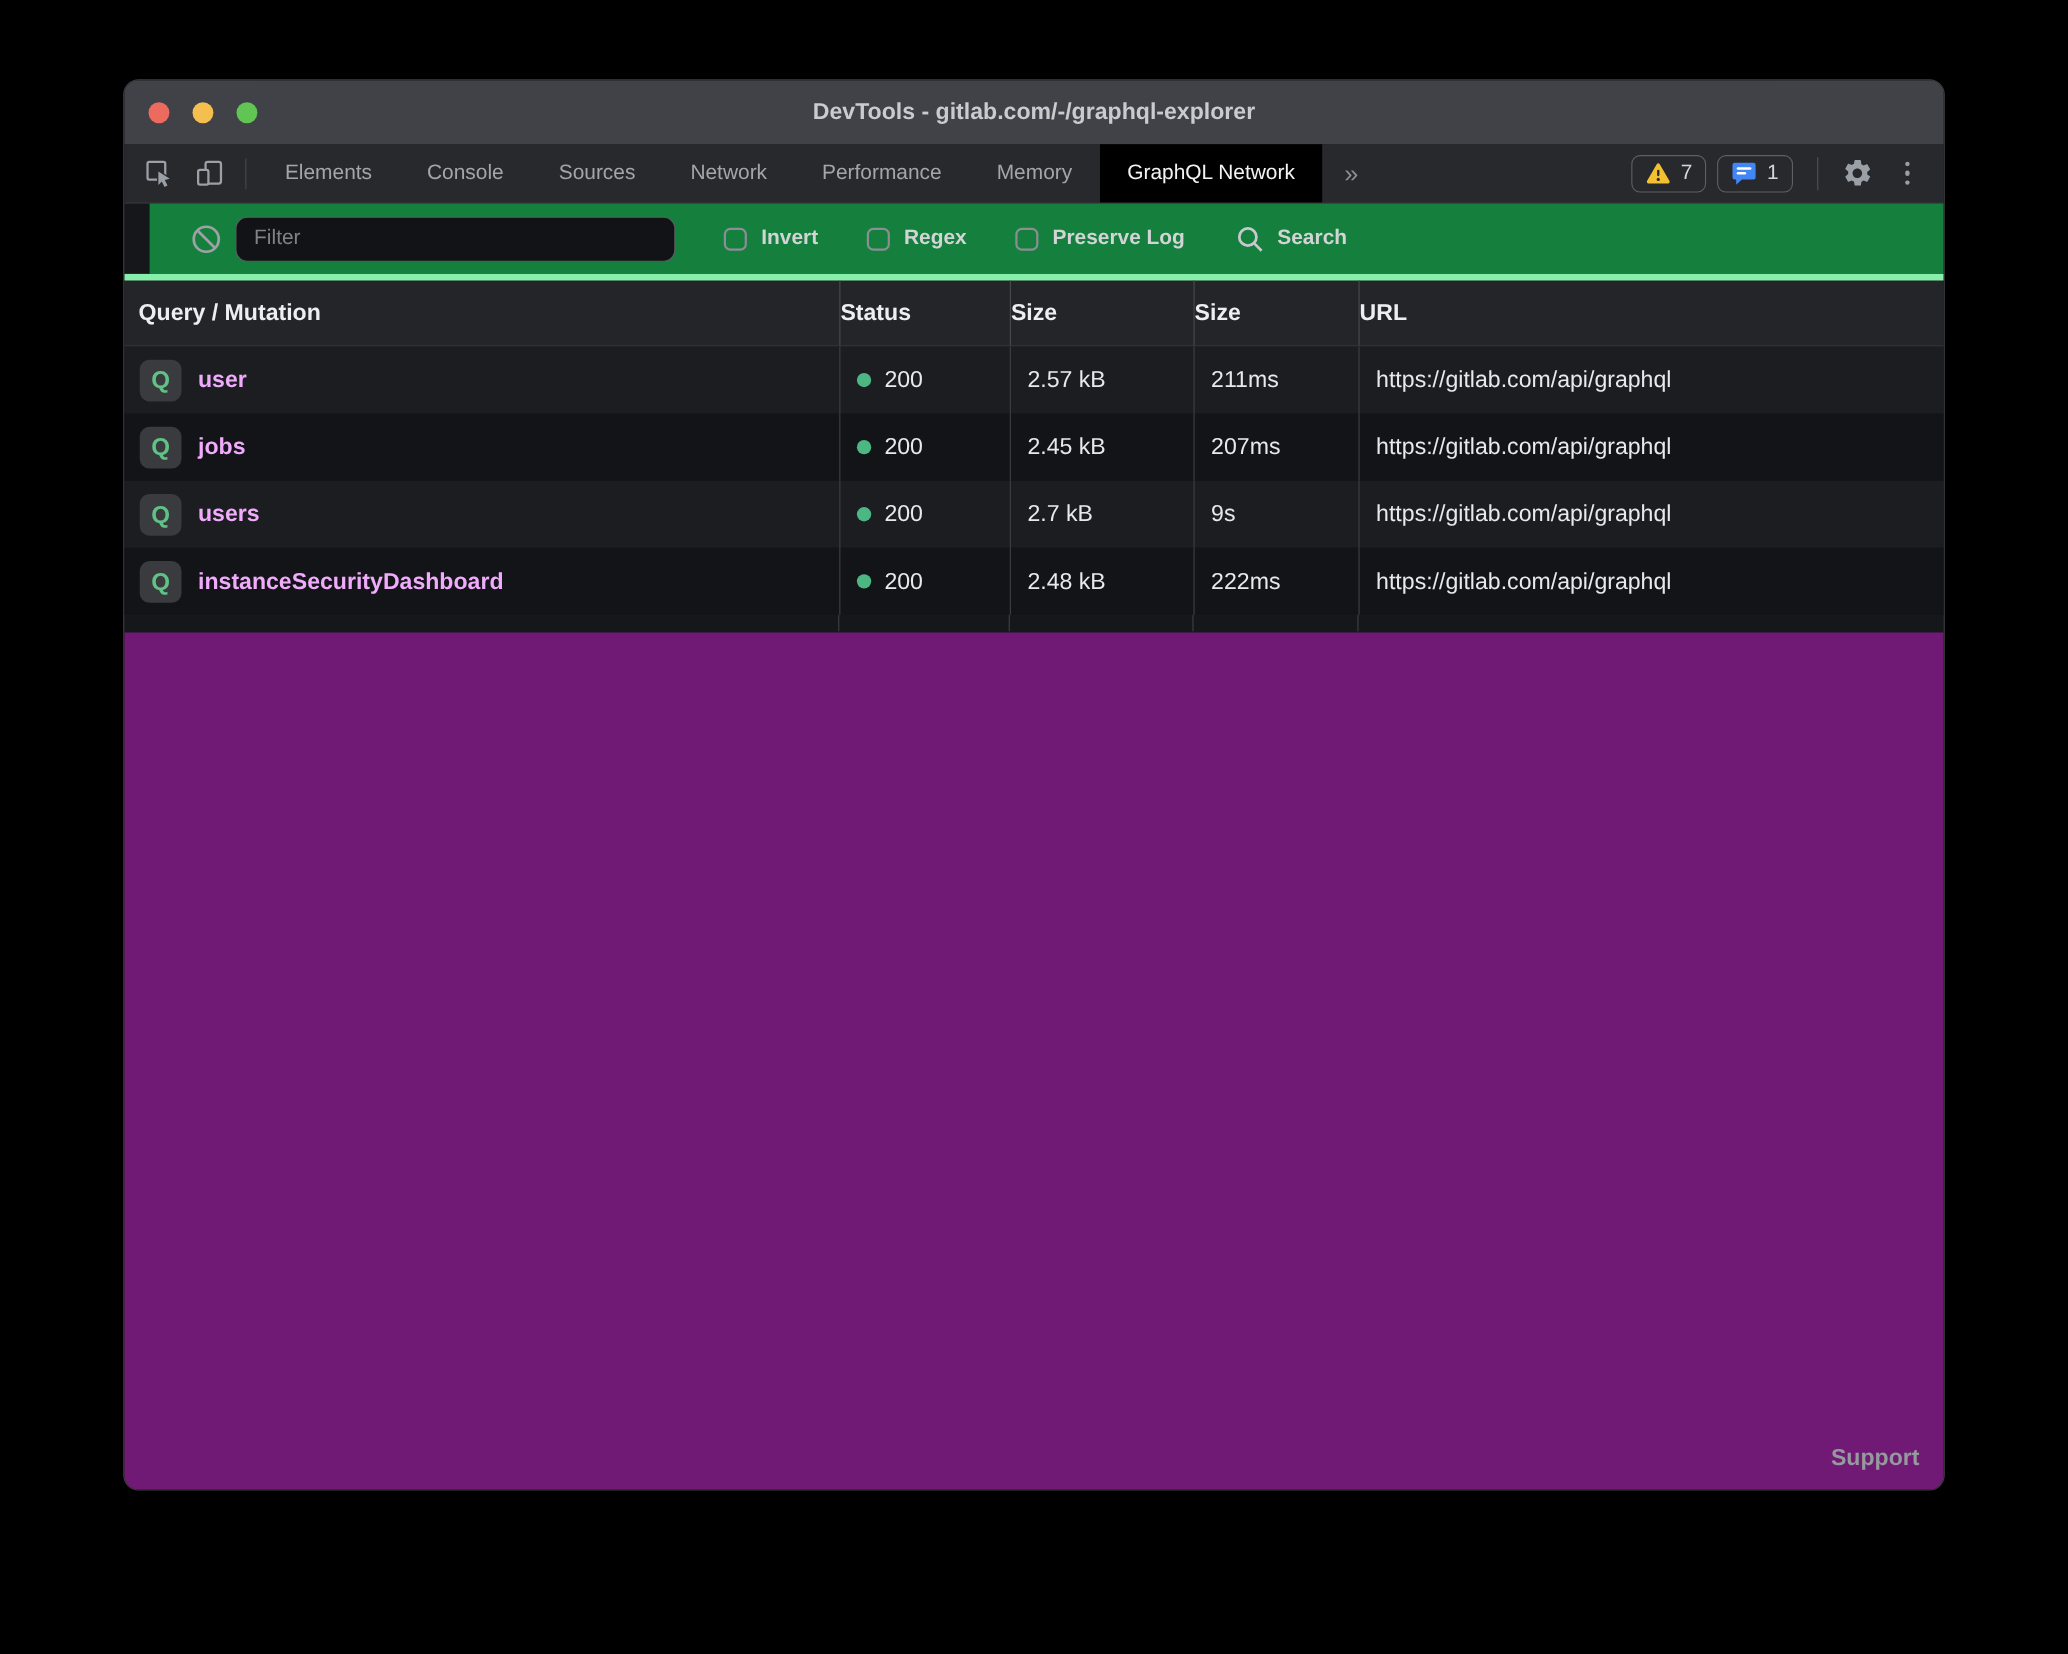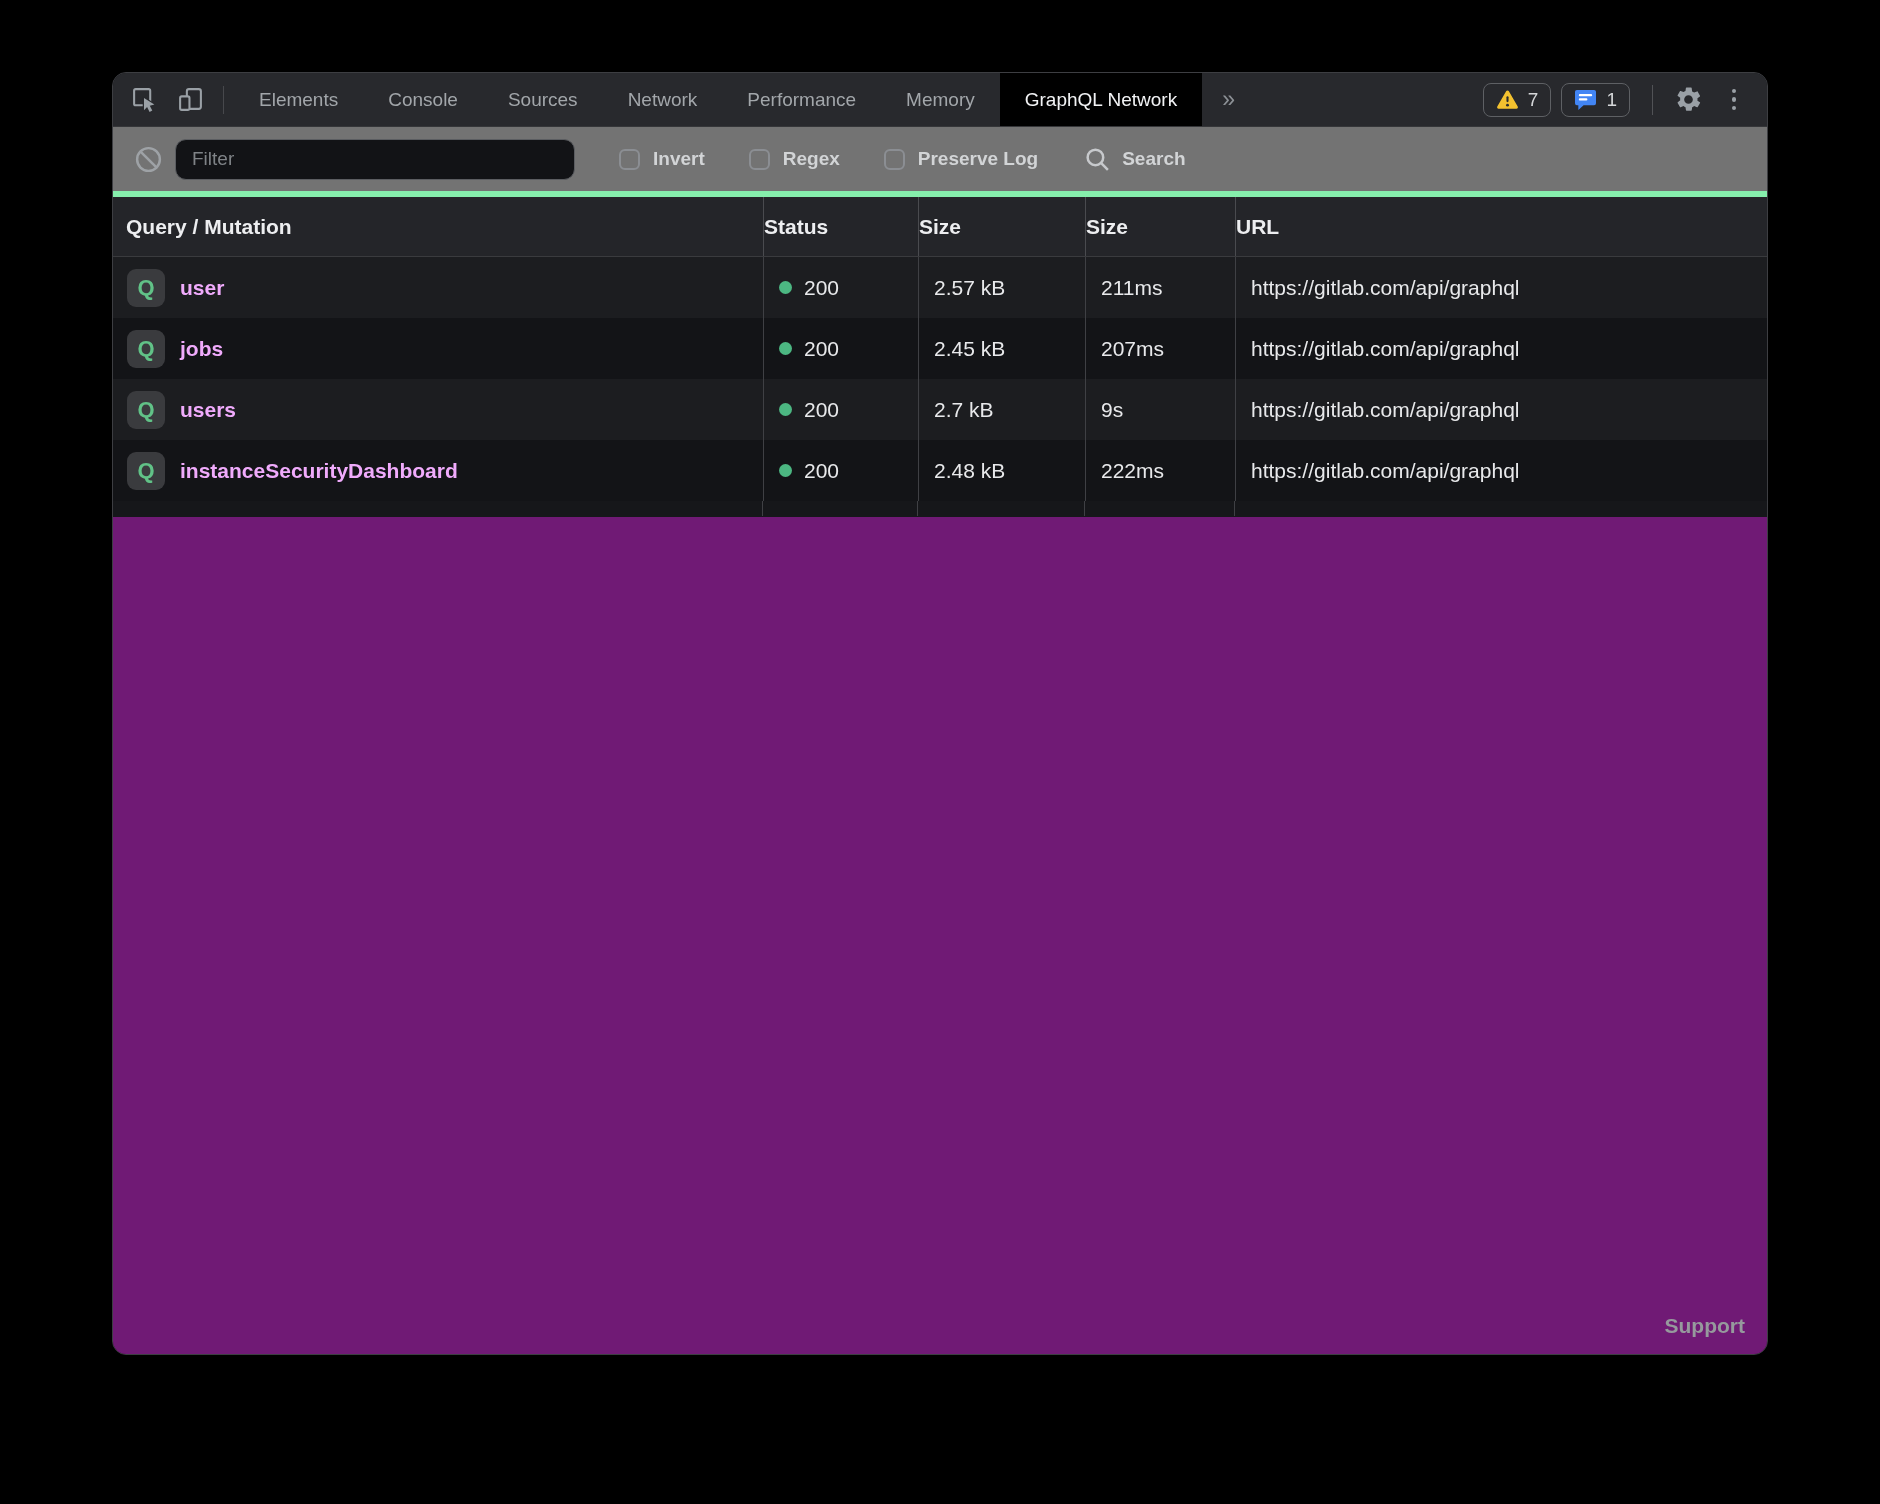--- a/index.html
+++ b/index.html
@@ -30,21 +30,21 @@
   .more-tabs { background:none; border:none; color:#8c9095; font-size:23px; padding:0 20px; cursor:pointer; }
   .tab-spacer { flex:1; }
   .badge { height:34px; align-self:center; display:flex; align-items:center; gap:9px; padding:0 12px;
            background:transparent; border:1px solid #5e6064; border-radius:8px; color:#d5d7d9;
            font-size:19px; margin-right:10px; cursor:pointer; font-family:inherit; }
   .kebab { display:flex; flex-direction:column; gap:4px; align-items:center; }
   .kebab i { width:4.5px; height:4.5px; border-radius:50%; background:#9aa0a6; display:block; }
   .right-cluster { display:flex; align-items:center; margin-right:10px; }
 
   
-  .toolbar { height:64px; flex:none; background:#737373; display:flex; align-items:center; padding-left:14px; }
+  .toolbar { height:64px; flex:none; background:#15803d; display:flex; align-items:center; padding-left:30px;margin-left:23px; }
   .clear-btn { width:42px; background:none; border:none; display:flex; align-items:center; justify-content:center; cursor:pointer; }
   .filter-input {
     width:400px; height:41px; margin-left:6px; border-radius:11px;
     border:1.5px solid #5b5d61; background:#121316; color:#e8e9eb;
     font-size:19px; padding:0 16px; font-family:inherit; outline:none;
   }
   .filter-input::placeholder { color:#7f8387; }
   .chk { display:flex; align-items:center; gap:13px; margin-left:44px; cursor:pointer; }
   .chk .box { width:21px; height:21px; border:2px solid #8b8e93; border-radius:6px; background:transparent; display:block; }
   .chk-label { font-size:19px; font-weight:bold; color:#d2d4d6; white-space:nowrap; }
@@ -77,20 +77,28 @@
   .tails i:nth-child(3){ left:971px; } .tails i:nth-child(4){ left:1121px; }
 
   .content-rest { flex:1; background:#701a75; position:relative; }
   .support { position:absolute; right:22px; bottom:16px; font-size:21px; font-weight:bold; color:#96999d; cursor:pointer; }
 </style>
 </head>
 <body>
 
 <div class="window">
 
+  <div class="titlebar">
+    <div class="traffic">
+      <span class="tl red"></span>
+      <span class="tl yellow"></span>
+      <span class="tl green"></span>
+    </div>
+    <div class="win-title">DevTools - gitlab.com/-/graphql-explorer</div>
+  </div>
 
   <div class="tabbar">
     <button class="iconbtn">
       <svg width="27" height="27" viewBox="0 0 26 26">
         <rect x="3" y="3" width="15.5" height="15.5" rx="1.5" fill="none" stroke="#9aa0a6" stroke-width="2"></rect>
         <path d="M12.5 11.5 l10 6.4 -4.4 1 2.4 4.8 -2.6 1.3 -2.4-4.8 -3 3.1 z" fill="#9aa0a6" stroke="#28292d" stroke-width="2.4" paint-order="stroke"></path>
       </svg>
     </button>
     <button class="iconbtn">
       <svg width="27" height="27" viewBox="0 0 26 26">

